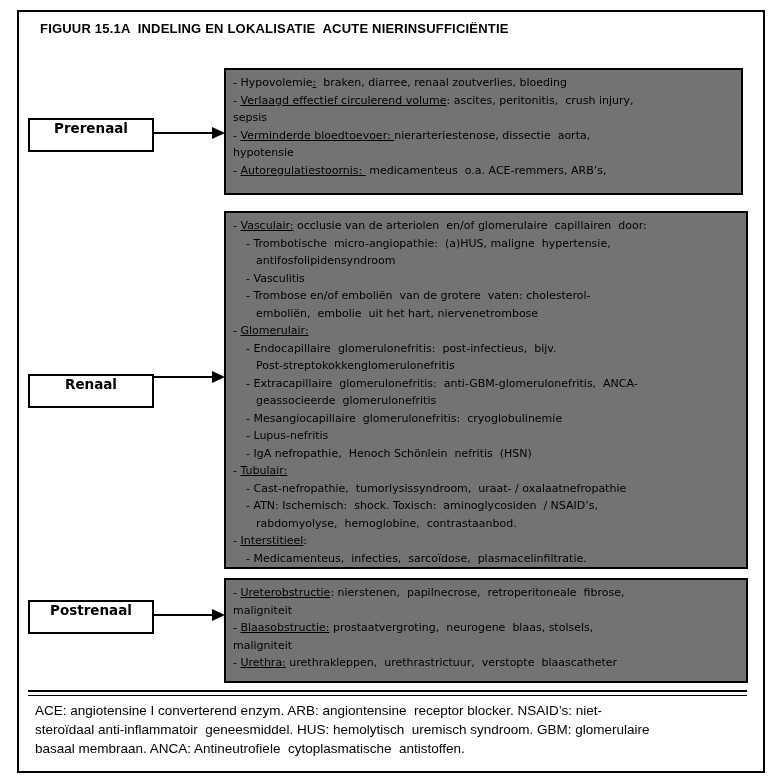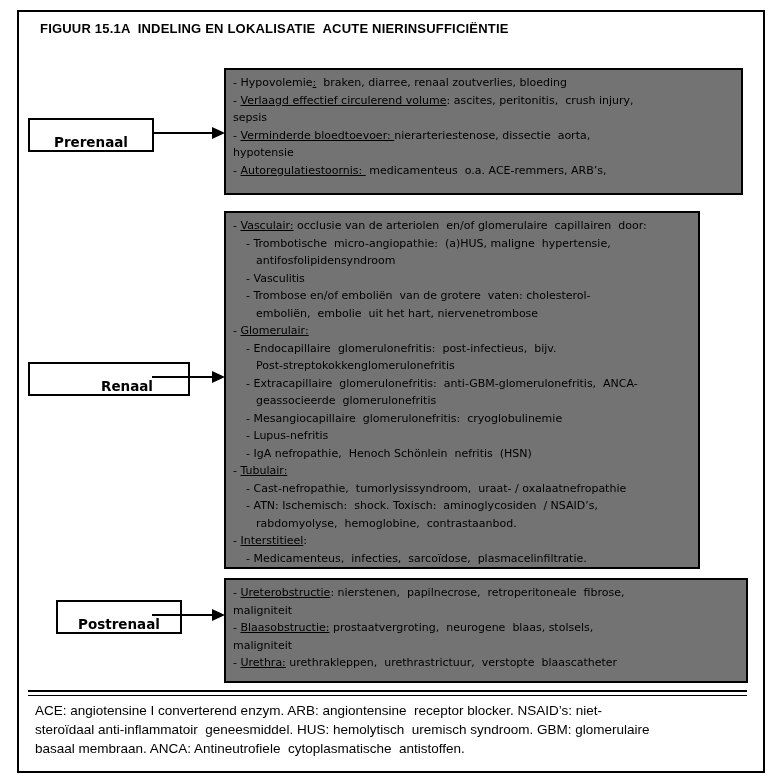--- a/index.html
+++ b/index.html
@@ -2,21 +2,21 @@
 <html><head>
 <meta charset="utf-8">
 <style>
   html,body{margin:0;padding:0;background:#fff;}
   .page{position:relative;width:773px;height:781px;background:#fff;color:#000;
         font-family:"DejaVu Sans",sans-serif;overflow:hidden;}
   .frame{position:absolute;left:17px;top:10px;width:744px;height:759px;border:2px solid #000;}
   .title{position:absolute;left:40px;top:21px;font-family:"Liberation Sans",sans-serif;
          font-weight:bold;font-size:13px;letter-spacing:.2px;white-space:pre;}
   .catbox{position:absolute;left:28px;width:122px;height:30px;border:2px solid #000;
-          display:flex;align-items:flex-end;justify-content:center;
+          display:flex;align-items:flex-start;justify-content:center;
           font-weight:bold;font-size:13.5px;background:#fff;}
   .arrow-line{position:absolute;height:2px;background:#000;}
   .arrow-head{position:absolute;width:0;height:0;border-top:6px solid transparent;
               border-bottom:6px solid transparent;border-left:13px solid #000;}
   .cbox{position:absolute;border:2px solid #000;background:#737373;font-size:11px;
         padding:4px 2px 0 7px;box-sizing:border-box;}
   .line{white-space:pre;height:17.5px;line-height:17.5px;}
   .ind-1{padding-left:13px;}
   .ind-2{padding-left:23px;}
   .u{text-decoration:underline;}
@@ -41,26 +41,26 @@
   <div class="arrow-head" style="left:212px;top:127px;"></div>
   <div class="cbox" style="left:224px;top:68px;width:519px;height:127px;">
       <div class="line ind-0"><span>- Hypovolemie</span><span class="u">:</span><span>  braken, diarree, renaal zoutverlies, bloeding</span></div>
       <div class="line ind-0"><span>- </span><span class="u">Verlaagd effectief circulerend volume</span><span>: ascites, peritonitis,  crush injury,</span></div>
       <div class="line ind-0"><span>sepsis</span></div>
       <div class="line ind-0"><span>- </span><span class="u">Verminderde bloedtoevoer: </span><span>nierarteriestenose, dissectie  aorta,</span></div>
       <div class="line ind-0"><span>hypotensie</span></div>
       <div class="line ind-0"><span>- </span><span class="u">Autoregulatiestoornis: </span><span> medicamenteus  o.a. ACE-remmers, ARB’s,</span></div>
     </div>
 
-  <div class="catbox" style="top:362px;padding-left:36px;">
+  <div class="catbox" style="top:374px;">
     <span>Renaal</span>
   </div>
   <div class="arrow-line" style="left:152px;top:376px;width:61px;"></div>
   <div class="arrow-head" style="left:212px;top:371px;"></div>
-  <div class="cbox" style="left:224px;top:211px;width:476px;height:358px;">
+  <div class="cbox" style="left:224px;top:211px;width:524px;height:358px;">
       <div class="line ind-0"><span>- </span><span class="u">Vasculair:</span><span> occlusie van de arteriolen  en/of glomerulaire  capillairen  door:</span></div>
       <div class="line ind-1"><span>- Trombotische  micro-angiopathie:  (a)HUS, maligne  hypertensie,</span></div>
       <div class="line ind-2"><span>antifosfolipidensyndroom</span></div>
       <div class="line ind-1"><span>- Vasculitis</span></div>
       <div class="line ind-1"><span>- Trombose en/of emboliën  van de grotere  vaten: cholesterol-</span></div>
       <div class="line ind-2"><span>emboliën,  embolie  uit het hart, niervenetrombose</span></div>
       <div class="line ind-0"><span>- </span><span class="u">Glomerulair:</span></div>
       <div class="line ind-1"><span>- Endocapillaire  glomerulonefritis:  post-infectieus,  bijv.</span></div>
       <div class="line ind-2"><span>Post-streptokokkenglomerulonefritis</span></div>
       <div class="line ind-1"><span>- Extracapillaire  glomerulonefritis:  anti-GBM-glomerulonefritis,  ANCA-</span></div>
@@ -69,21 +69,21 @@
       <div class="line ind-1"><span>- Lupus-nefritis</span></div>
       <div class="line ind-1"><span>- IgA nefropathie,  Henoch Schönlein  nefritis  (HSN)</span></div>
       <div class="line ind-0"><span>- </span><span class="u">Tubulair:</span></div>
       <div class="line ind-1"><span>- Cast-nefropathie,  tumorlysissyndroom,  uraat- / oxalaatnefropathie</span></div>
       <div class="line ind-1"><span>- ATN: Ischemisch:  shock. Toxisch:  aminoglycosiden  / NSAID’s,</span></div>
       <div class="line ind-2"><span>rabdomyolyse,  hemoglobine,  contrastaanbod.</span></div>
       <div class="line ind-0"><span>- </span><span class="u">Interstitieel</span><span>:</span></div>
       <div class="line ind-1"><span>- Medicamenteus,  infecties,  sarcoïdose,  plasmacelinfiltratie.</span></div>
     </div>
 
-  <div class="catbox" style="top:600px;margin-left:28px;">
+  <div class="catbox" style="top:600px;">
     <span>Postrenaal</span>
   </div>
   <div class="arrow-line" style="left:152px;top:614px;width:61px;"></div>
   <div class="arrow-head" style="left:212px;top:609px;"></div>
   <div class="cbox" style="left:224px;top:578px;width:524px;height:105px;">
       <div class="line ind-0"><span>- </span><span class="u">Ureterobstructie</span><span>: nierstenen,  papilnecrose,  retroperitoneale  fibrose,</span></div>
       <div class="line ind-0"><span>maligniteit</span></div>
       <div class="line ind-0"><span>- </span><span class="u">Blaasobstructie:</span><span> prostaatvergroting,  neurogene  blaas, stolsels,</span></div>
       <div class="line ind-0"><span>maligniteit</span></div>
       <div class="line ind-0"><span>- </span><span class="u">Urethra:</span><span> urethrakleppen,  urethrastrictuur,  verstopte  blaascatheter</span></div>

